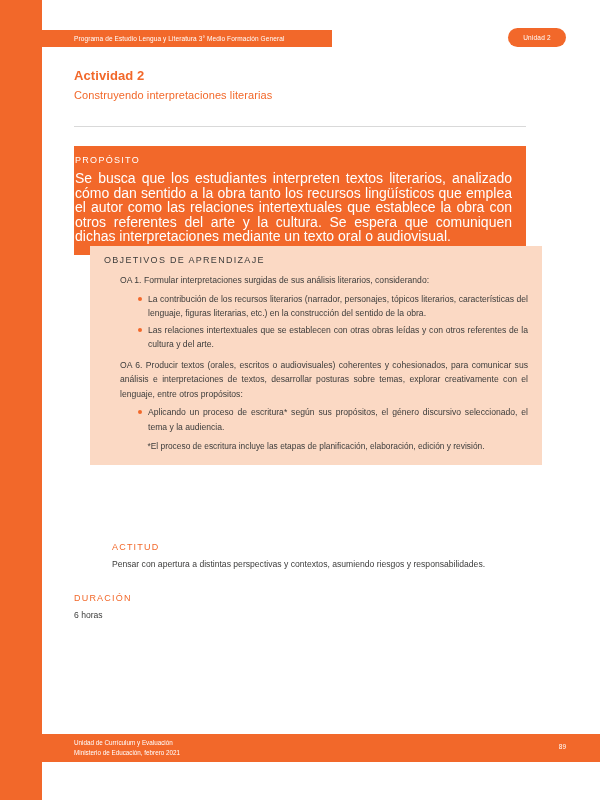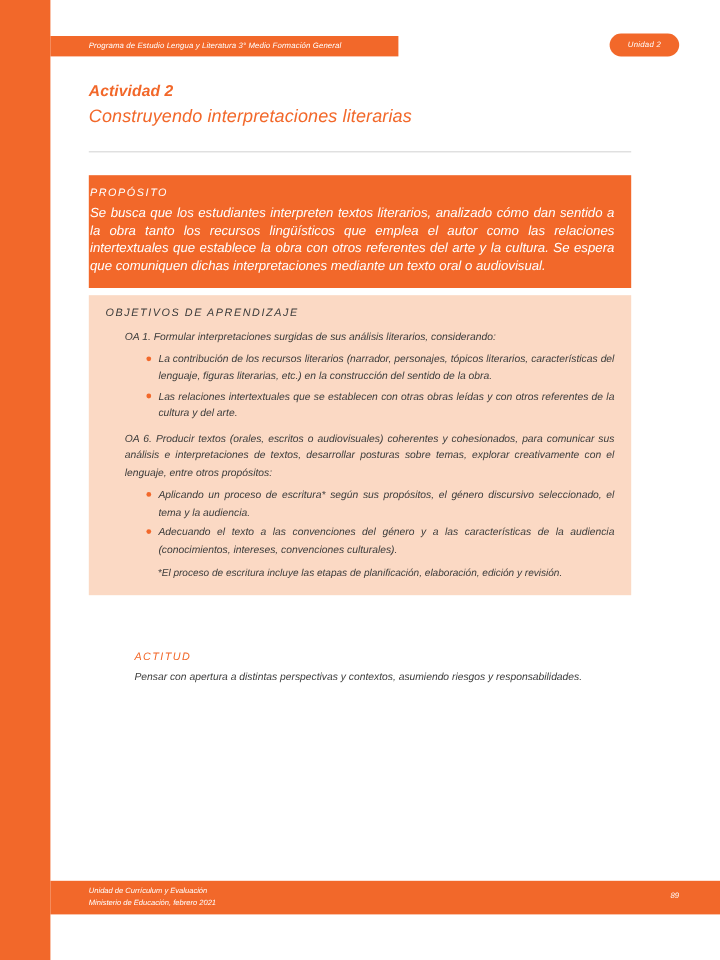--- a/index.html
+++ b/index.html
@@ -13,21 +13,20 @@
     font-family: "Liberation Sans", sans-serif;
     color: #3c3c3b;
     position: relative;
     overflow: hidden;
   }
   .page {
     position: absolute;
     inset: 0;
     width: 600px;
     height: 792px;
-    font-style: italic;
   }
   
   .left-band {
     position: absolute;
     left: 0;
     top: 0;
     width: 42px;
     height: 800px;
     background: #f2682a;
   }
@@ -72,21 +71,21 @@
   }
   .activity-title {
     color: #f2682a;
     font-size: 13px;
     font-weight: bold;
     margin: 0 0 6px 0;
     letter-spacing: 0.1px;
   }
   .activity-subtitle {
     color: #f2682a;
-    font-size: 15px;
+    font-size: 11px;
     font-weight: normal;
     margin: 0;
     letter-spacing: 0.1px;
   }
   .title-rule {
     position: absolute;
     left: 74px;
     top: 126px;
     width: 452px;
     height: 1px;
@@ -102,28 +101,28 @@
     color: #ffffff;
     box-sizing: border-box;
     padding: 9px 14px 11px 1px;
   }
   .proposito-label {
     font-size: 9px;
     letter-spacing: 1.3px;
     margin-bottom: 6px;
   }
   .proposito-text {
-    font-size: 11px;
+    font-size: 14px;
     line-height: 14.5px;
     text-align: justify;
   }
   
   .oa-box {
     position: absolute;
-    left: 74px;
+    left: 90px;
     top: 246px;
     width: 452px;
     background: #fbd9c4;
     color: #3c3c3b;
     box-sizing: border-box;
     padding: 9px 14px 12px 14px;
   }
   .oa-label {
     font-size: 9px;
     letter-spacing: 1.3px;
@@ -237,30 +236,33 @@
   <div class="oa-box">
     <div class="oa-label">OBJETIVOS DE APRENDIZAJE</div>
     <p class="oa-par">OA 1. Formular interpretaciones surgidas de sus análisis literarios, considerando:</p>
     <ul class="oa-list">
       <li>La contribución de los recursos literarios (narrador, personajes, tópicos literarios, características del lenguaje, figuras literarias, etc.) en la construcción del sentido de la obra.</li>
       <li>Las relaciones intertextuales que se establecen con otras obras leídas y con otros referentes de la cultura y del arte.</li>
     </ul>
     <p class="oa-par">OA 6. Producir textos (orales, escritos o audiovisuales) coherentes y cohesionados, para comunicar sus análisis e interpretaciones de textos, desarrollar posturas sobre temas, explorar creativamente con el lenguaje, entre otros propósitos:</p>
     <ul class="oa-list">
       <li>Aplicando un proceso de escritura* según sus propósitos, el género discursivo seleccionado, el tema y la audiencia.</li>
-      <li>Adecuando el texto a las convenciones del género y a las características de la audiencia (conocimientos, intereses, convenciones culturales).</li>
     </ul>
     <div class="oa-note">*El proceso de escritura incluye las etapas de planificación, elaboración, edición y revisión.</div>
   </div>
 
   <div class="section" id="actitud">
     <div class="section-label">ACTITUD</div>
     <div class="section-text">Pensar con apertura a distintas perspectivas y contextos, asumiendo riesgos y responsabilidades.</div>
   </div>
 
+  <div class="section" id="duracion">
+    <div class="section-label">DURACIÓN</div>
+    <div class="section-text">6 horas</div>
+  </div>
 
   <div class="footer-bar">
     <div class="footer-left">
       <div>Unidad de Currículum y Evaluación</div>
       <div>Ministerio de Educación, febrero 2021</div>
     </div>
     <div class="footer-page">89</div>
   </div>
 
 </div>

